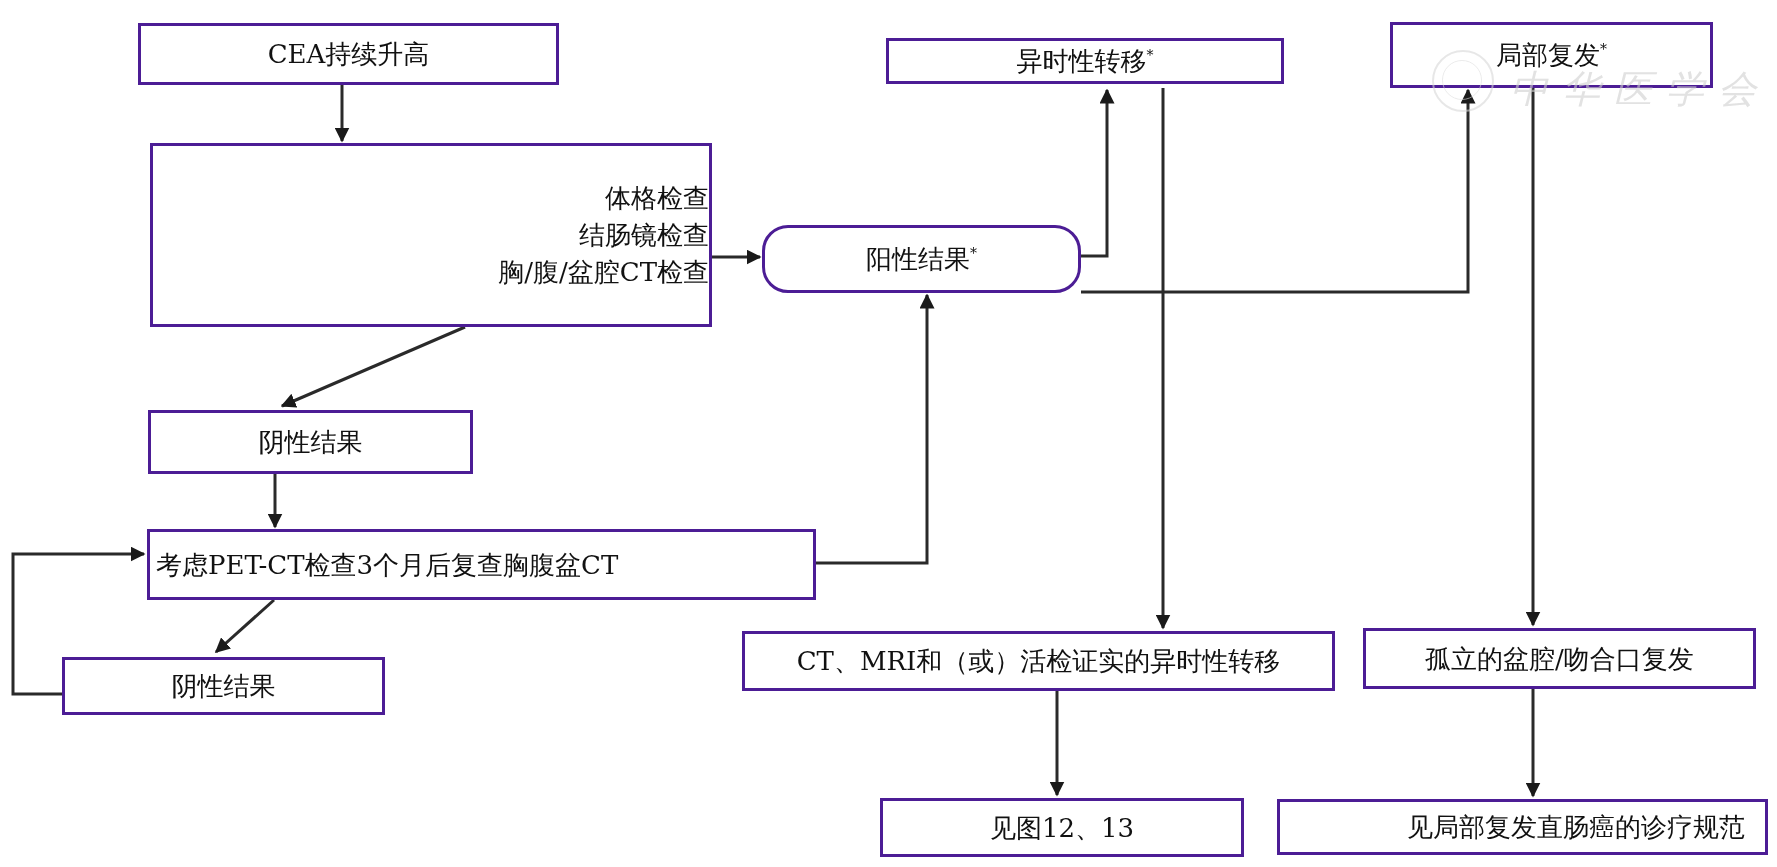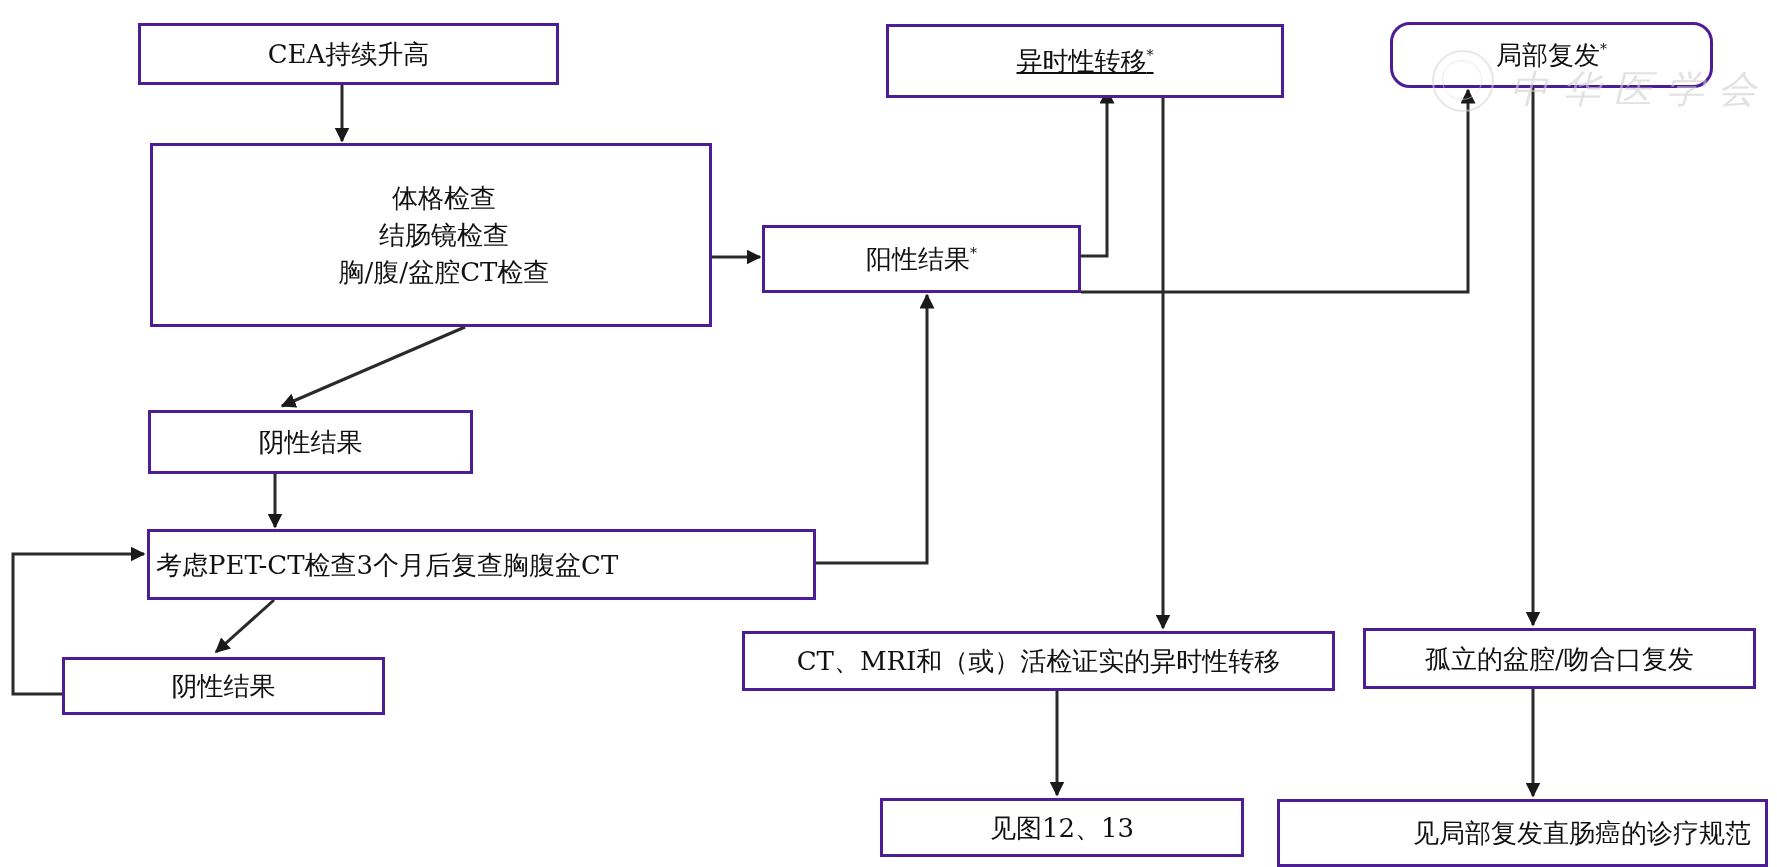--- a/index.html
+++ b/index.html
@@ -3,21 +3,21 @@
   <meta charset="utf-8">
   <style>
     html, body { margin: 0; padding: 0; background: #ffffff; }
     body { width: 1777px; height: 867px; position: relative; overflow: hidden;
            font-family: "DejaVu Serif", "Liberation Serif", serif; color: #111; }
     #diagram { position: absolute; left: 0; top: 0; width: 1777px; height: 867px; }
     .node { position: absolute; box-sizing: border-box; border: 3px solid #4c1d95;
             background: #fff; display: flex; align-items: center; justify-content: center;
             font-size: 26px; line-height: 1; white-space: nowrap; }
     .node .label sup { font-size: 14px; vertical-align: super; }
-    .node.multiline { flex-direction: column; align-items: center; justify-content: center; padding-left: 26px; }
+    .node.multiline { flex-direction: column; align-items: flex-end; justify-content: center; padding-left: 26px; }
     .node.multiline .line { font-size: 26px; line-height: 37px; }
     .node.left-text { justify-content: flex-start; }
     #wires { position: absolute; left: 0; top: 0; }
     .watermark { position: absolute; left: 1432px; top: 50px; width: 350px; height: 70px;
                  color: #cfcfcf; font-family: "DejaVu Serif", serif; font-style: italic;
                  font-size: 38px; letter-spacing: 14px; opacity: 0.6; pointer-events: none; }
     .watermark .seal { position: absolute; left: 0; top: 0; width: 58px; height: 58px;
                        border: 2px solid #d8d8d8; border-radius: 50%; }
     .watermark .seal::after { content: ""; position: absolute; left: 8px; top: 8px; width: 38px; height: 38px;
                               border: 1px solid #dedede; border-radius: 50%; }
@@ -67,29 +67,29 @@
   <div class="node" style="left:138px; top:23px; width:421px; height:62px;">
     <span class="label">CEA持续升高</span>
   </div>
 
   <div class="node multiline" style="left:150px; top:143px; width:562px; height:184px;">
     <span class="line">体格检查</span>
     <span class="line">结肠镜检查</span>
     <span class="line">胸/腹/盆腔CT检查</span>
   </div>
 
-  <div class="node" style="left:762px; top:225px; width:319px; height:68px;">
+  <div class="node" style="left:762px; top:225px; width:319px; height:68px;border-radius:26px;">
     <span class="label"><span>阳性结果</span><sup>*</sup></span>
   </div>
 
-  <div class="node" style="left:886px; top:24px; width:398px; height:74px;text-decoration:underline;">
+  <div class="node" style="left:886px; top:38px; width:398px; height:46px;">
     <span class="label"><span>异时性转移</span><sup>*</sup></span>
   </div>
 
-  <div class="node" style="left:1390px; top:22px; width:323px; height:66px;border-radius:20px;">
+  <div class="node" style="left:1390px; top:22px; width:323px; height:66px;">
     <span class="label"><span>局部复发</span><sup>*</sup></span>
   </div>
 
   <div class="node" style="left:148px; top:410px; width:325px; height:64px;">
     <span class="label">阴性结果</span>
   </div>
 
   <div class="node left-text" style="left:147px; top:529px; width:669px; height:71px; padding-left:6px;">
     <span class="label">考虑PET-CT检查3个月后复查胸腹盆CT</span>
   </div>
@@ -103,21 +103,21 @@
   </div>
 
   <div class="node" style="left:1363px; top:628px; width:393px; height:61px;">
     <span class="label">孤立的盆腔/吻合口复发</span>
   </div>
 
   <div class="node" style="left:880px; top:798px; width:364px; height:59px;">
     <span class="label">见图12、13</span>
   </div>
 
-  <div class="node" style="left:1277px; top:799px; width:491px; height:68px; justify-content:flex-end; padding-right:14px;">
+  <div class="node" style="left:1277px; top:799px; width:491px; height:56px; justify-content:flex-end; padding-right:20px;">
     <span class="label">见局部复发直肠癌的诊疗规范</span>
   </div>
 
   <div class="watermark">
     <span class="seal"></span>
     <span class="wm-text">中华医学会</span>
   </div>
 </div>
 
 </body></html>

